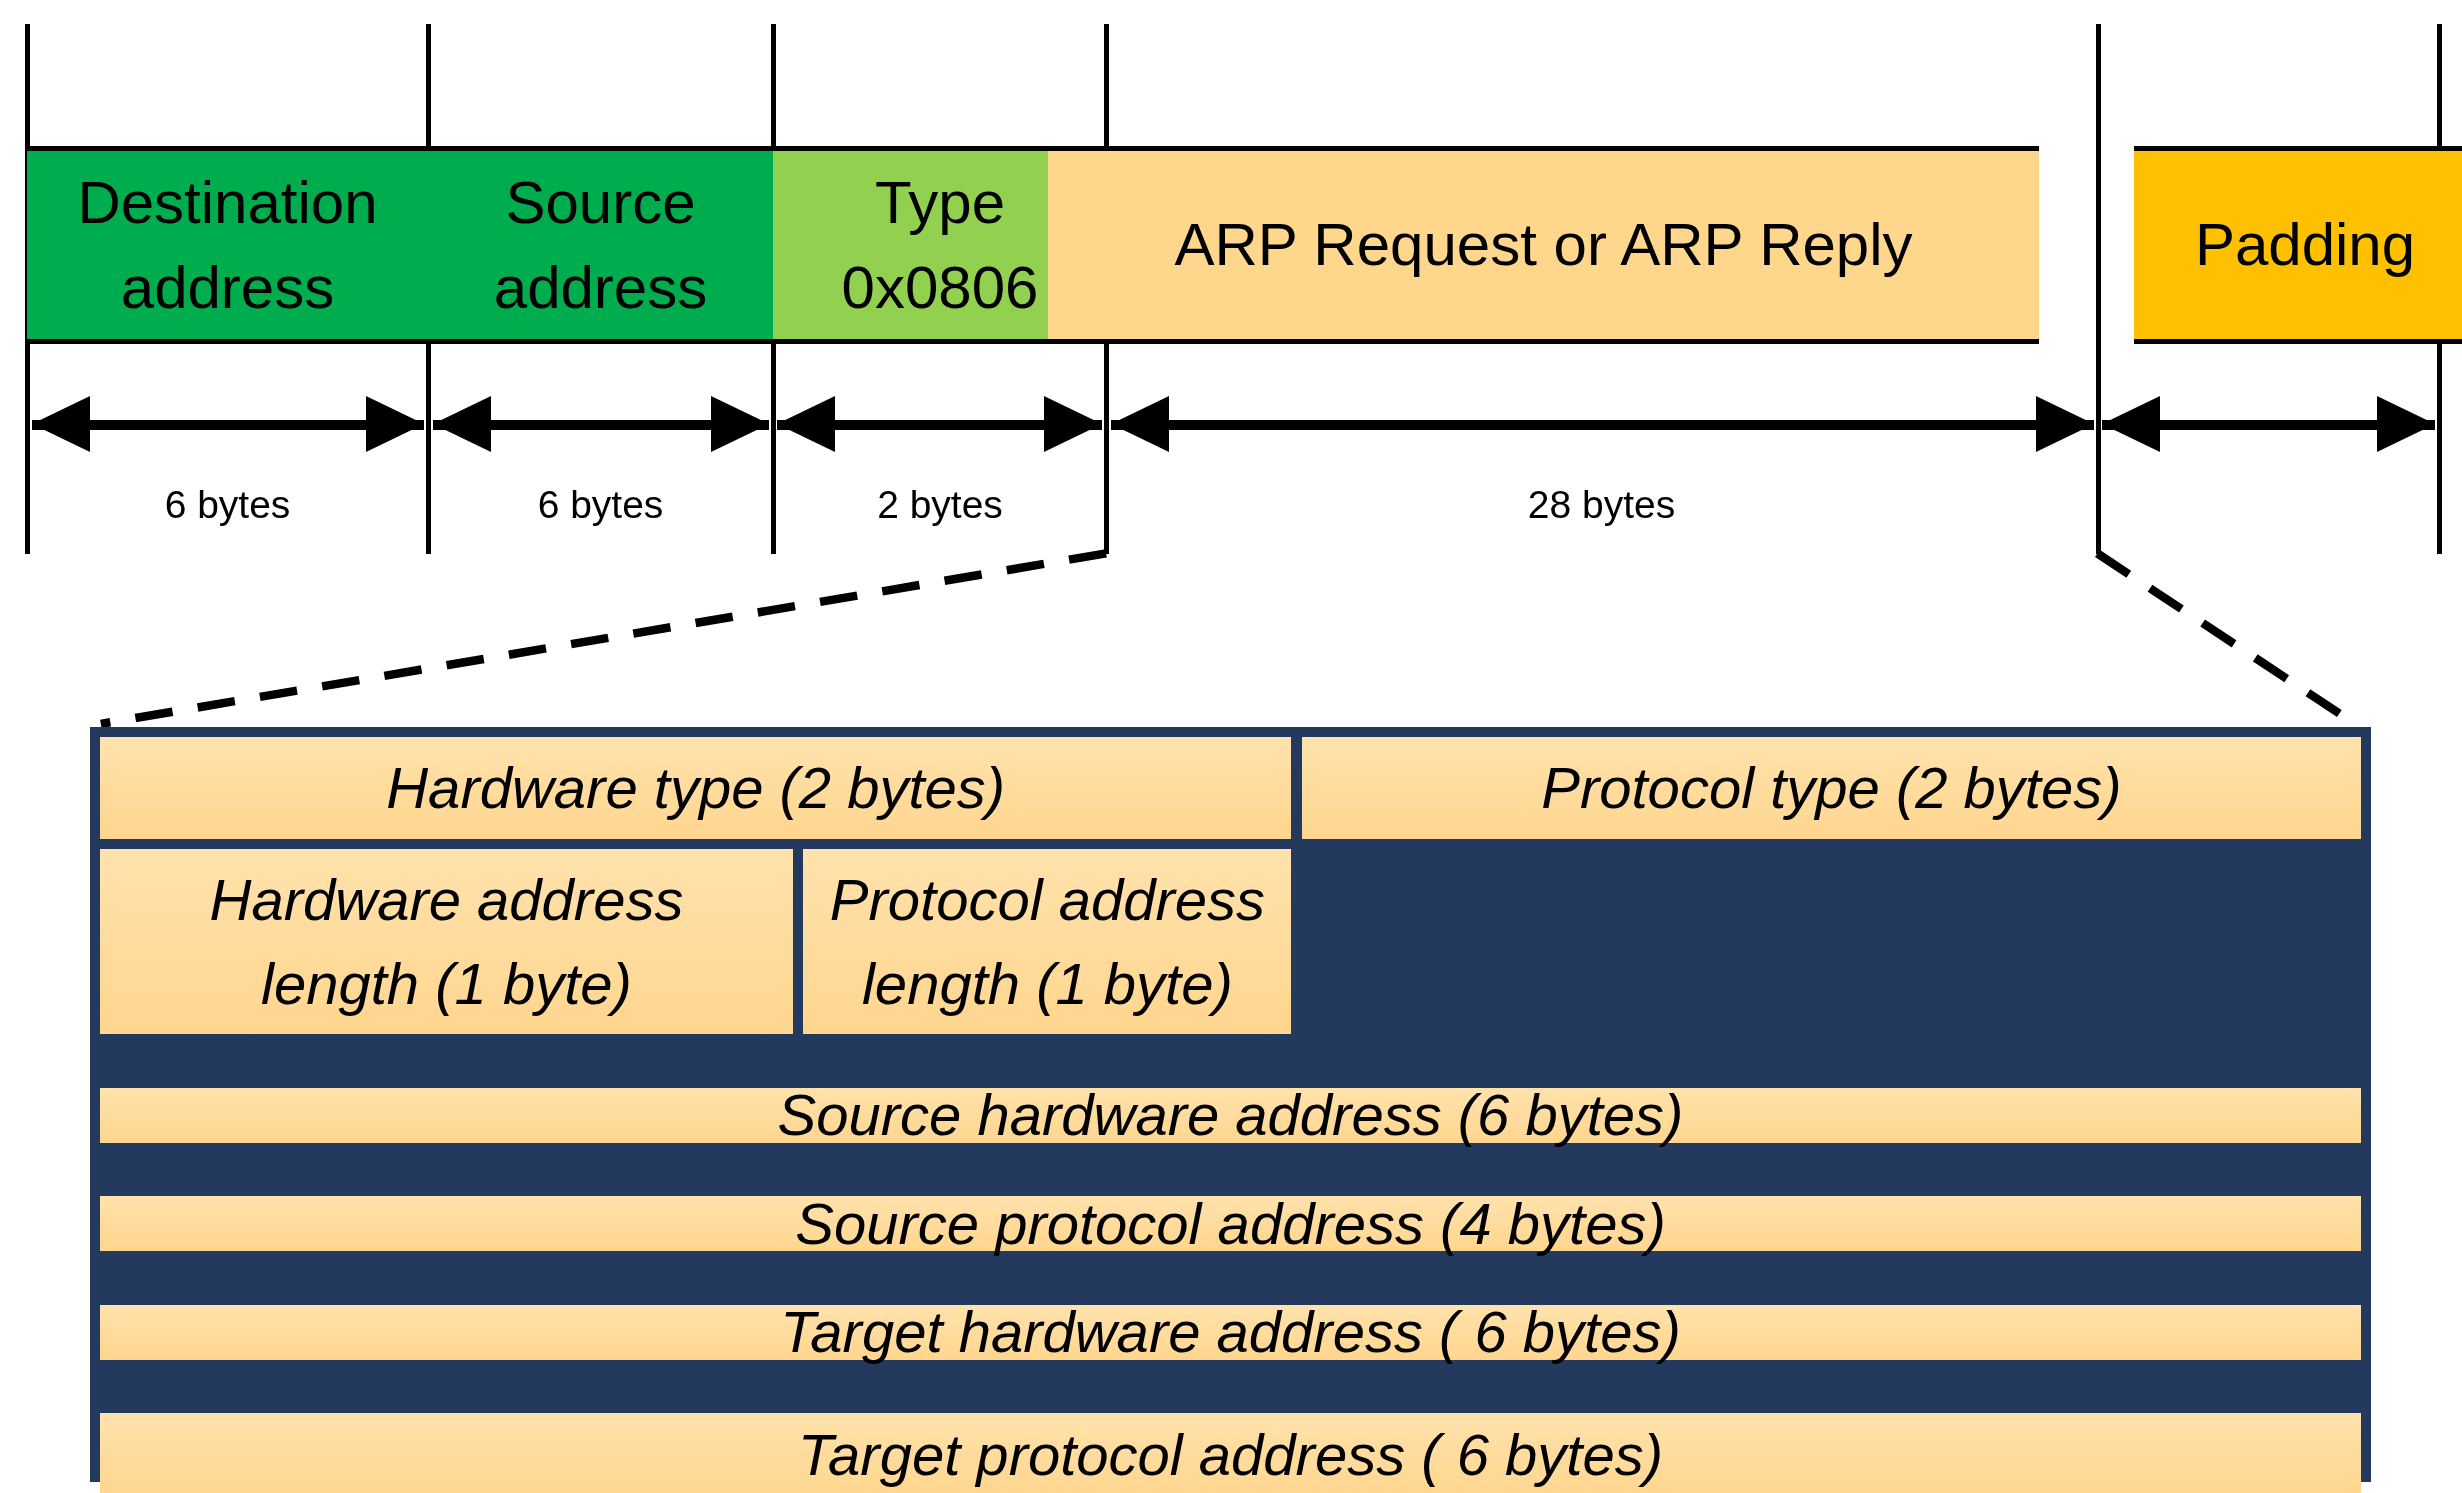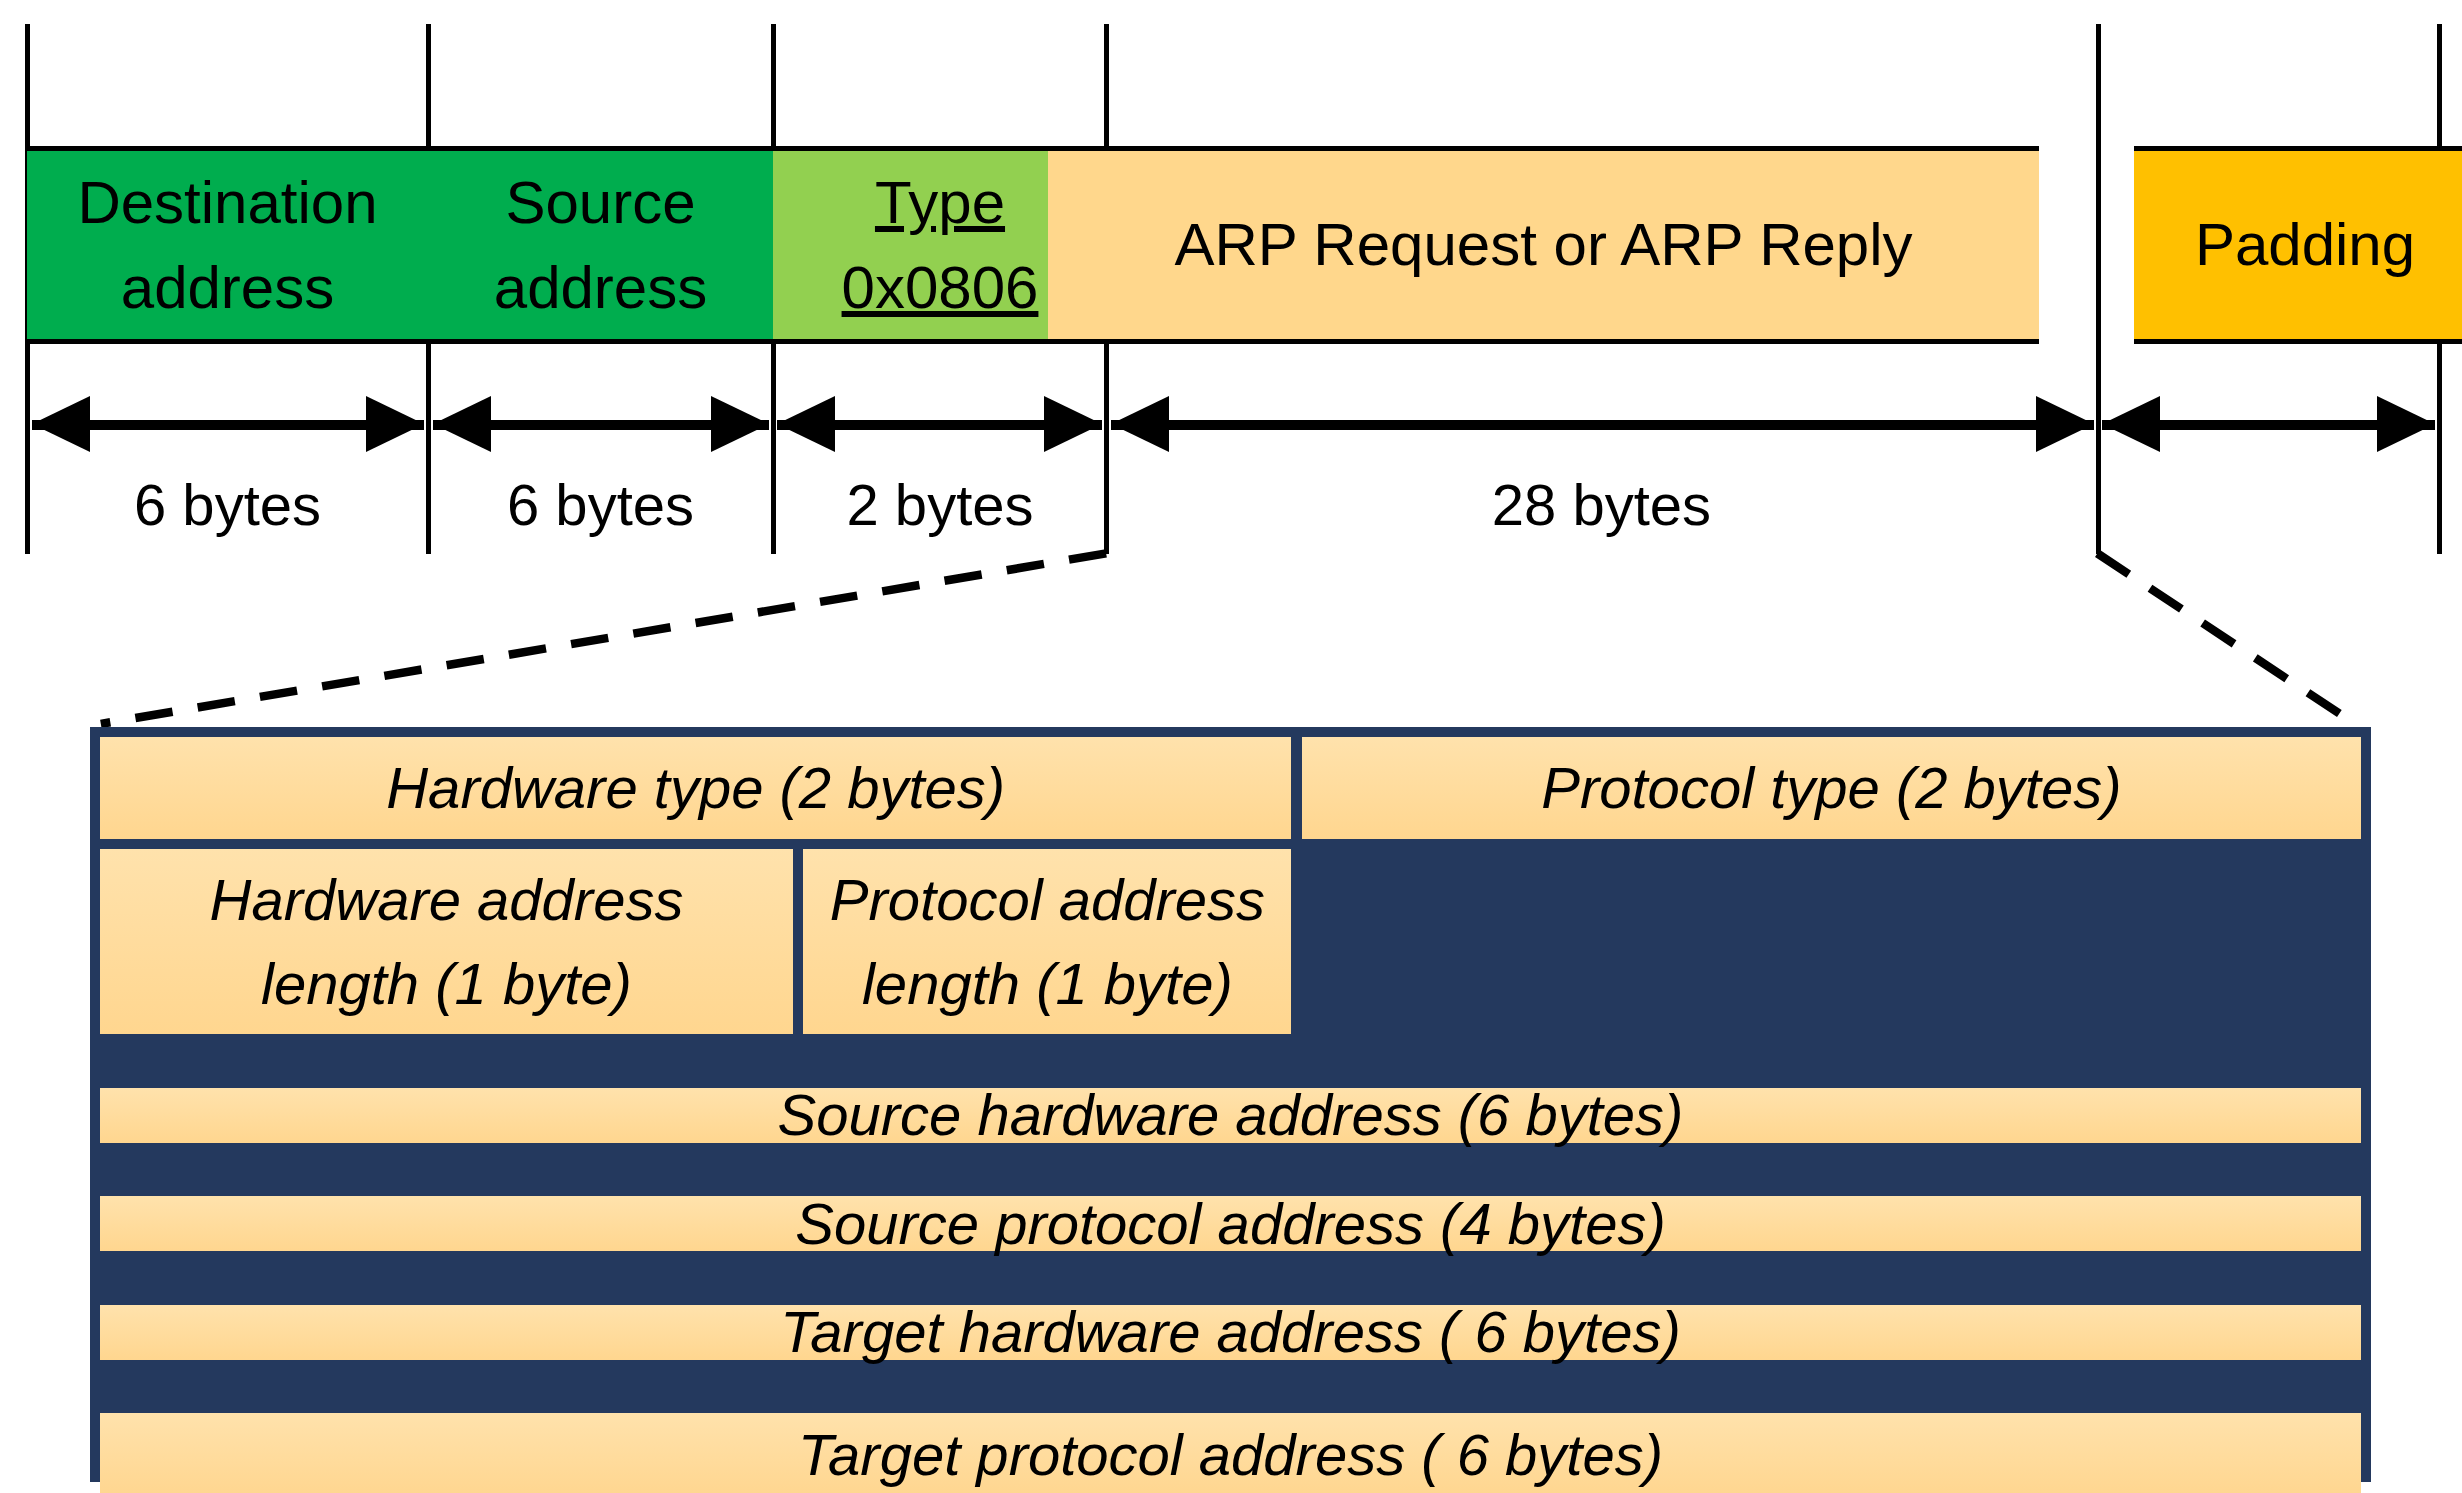--- a/index.html
+++ b/index.html
@@ -37,21 +37,21 @@
     border-bottom: 5.7px solid #000000;
     display: flex;
     align-items: center;
     justify-content: center;
     text-align: center;
     font-size: 60px;
     line-height: 1.42;
     white-space: pre-line;
   }
   .seg-dest, .seg-src { background: var(--ethernet-green, #00AD4E); }
-  .seg-type           { background: var(--type-green, #92D050); text-decoration: underline; }
+  .seg-type           { background: var(--type-green, #92D050); }
   .seg-arp            { background: var(--payload-tan, #FFD78C); }
   .seg-pad            { background: var(--padding-orange, #FFC000); margin-left: 36px; }
 
   
   .arrow {
     position: absolute;
     top: 420px;
     height: 10.4px;
     background: #000000;
   }
@@ -68,21 +68,21 @@
   .arrow::after  { right: 0; border-left:  58px solid #000000; }
 
   
   .bytes-label {
     position: absolute;
     top: 467px;
     height: 75px;
     display: flex;
     align-items: center;
     justify-content: center;
-    font-size: 58px;
+    font-size: 39px;
     text-align: right;
   }
 
   
   #connector-svg {
     position: absolute;
     left: 0;
     top: 0;
     width: 2462px;
     height: 1494px;

